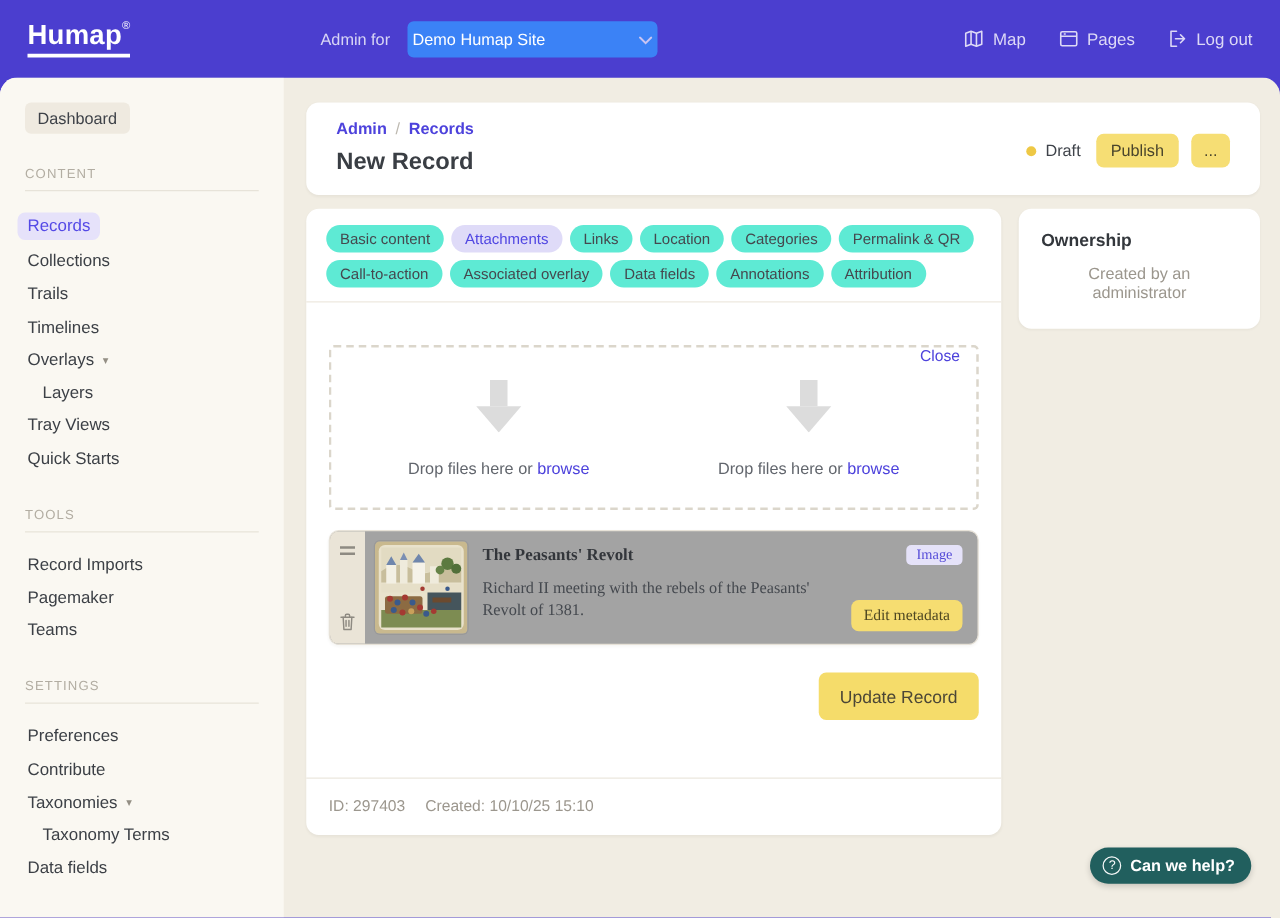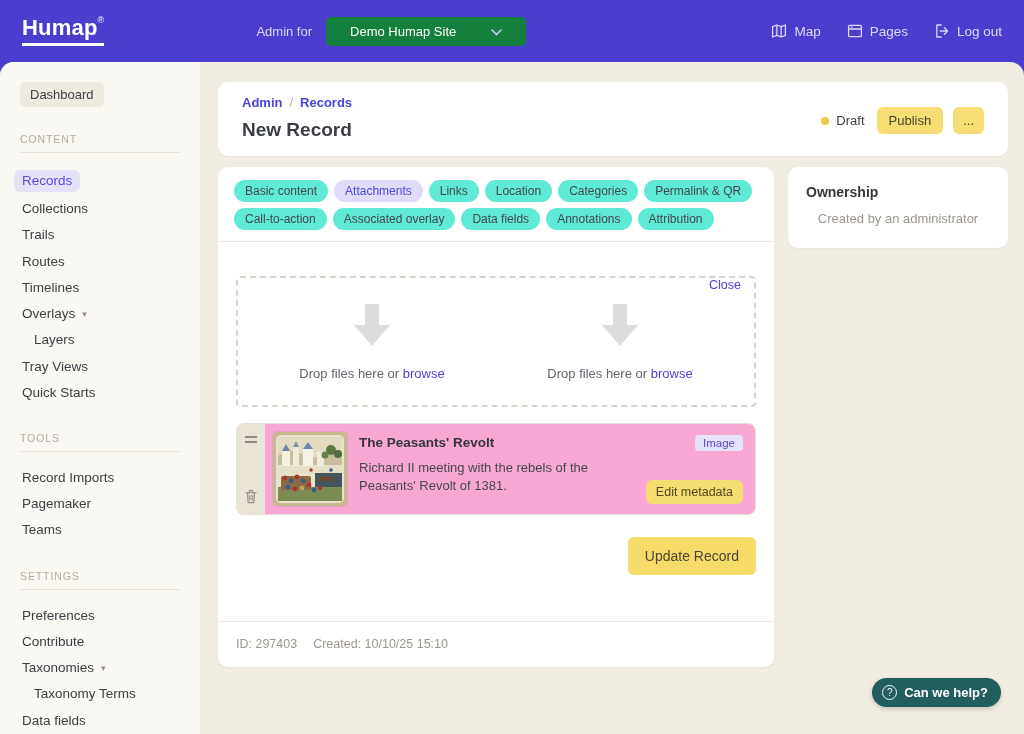--- a/index.html
+++ b/index.html
@@ -4,31 +4,31 @@
 <style>
   * { margin: 0; padding: 0; box-sizing: border-box; }
   html, body { width: 1024px; height: 734px; overflow: hidden; }
   body { font-family: "Liberation Sans", sans-serif; background: #4B3ECF; }
 
   
   .topbar { height: 62px; background: #4B3ECF; display: flex; align-items: center; padding: 0 22px; position: relative; }
   .logo { color: #fff; font-size: 22px; font-weight: 800; letter-spacing: .2px; border-bottom: 3px solid #fff; padding-bottom: 3px; line-height: 1.1; cursor: pointer; }
   .logo sup { font-size: 9px; font-weight: 400; vertical-align: top; }
   .adminfor { margin-left: 152px; color: rgba(255,255,255,.78); font-size: 13px; }
-  .site-select { margin-left: 14px; width: 200px; height: 29px; background: #15803d; border-radius: 5px; display: flex; align-items: center; justify-content: space-between; padding: 0 24px; color: #fff; font-size: 13px; cursor: pointer; }
+  .site-select { margin-left: 14px; width: 200px; height: 29px; background: #3b82f6; border-radius: 5px; display: flex; align-items: center; justify-content: space-between; padding: 0 4px; color: #fff; font-size: 13px; cursor: pointer; }
   .topnav { margin-left: auto; display: flex; align-items: center; gap: 26px; }
   .topnav-item { display: flex; align-items: center; gap: 7px; color: #DDD9F6; font-size: 13.5px; cursor: pointer; }
   .topnav-item svg { display: block; }
 
   
   .page { height: 672px; background: #4B3ECF; }
   .page-inner { height: 100%; display: flex; border-radius: 14px 14px 0 0; overflow: hidden; background: #F1EDE3; }
 
   
-  .sidebar { width: 200px; flex: none; background: #FAF8F2; padding-top: 20px; font-size: 13.5px; color: #3C4046; }
+  .sidebar { width: 227px; flex: none; background: #FAF8F2; padding-top: 20px; font-size: 13.5px; color: #3C4046; }
   .dash-badge { display: inline-block; margin-left: 20px; background: #EFEAE0; border-radius: 5px; padding: 5px 10px; font-size: 13px; color: #3E4248; cursor: pointer; }
   .side-heading { margin: 26px 20px 0; font-size: 10.5px; letter-spacing: .9px; color: #B2ADA2; }
   .side-rule { border: none; border-top: 1px solid #E7E3D9; margin: 7px 20px 0; }
   .side-list { margin-top: 13px; }
   .side-item { padding: 4px 0 4px 22px; cursor: pointer; display: flex; align-items: center; line-height: 1.35; }
   .side-item.indent { padding-left: 34px; }
   .side-item .pill-active { background: #E6E2FA; color: #5449E6; padding: 2px 8px; border-radius: 6px; margin-left: -8px; }
   .chev { margin-left: 7px; color: #948F85; font-size: 9px; }
 
   
@@ -54,21 +54,21 @@
   .tab-pill.active { background: #DFDBF8; color: #5046E2; }
 
   .card-body { padding: 18px; }
   .dropzone { position: relative; border: 2px dashed #DBD6CB; border-radius: 4px; padding: 26px 10px 24px; margin-top: 16px; display: flex; }
   .dz-close { position: absolute; top: 0; right: 13px; font-size: 12.5px; color: #4D42DC; cursor: pointer; text-decoration: none; }
   .dz-zone { flex: 1; display: flex; flex-direction: column; align-items: center; }
   .dz-arrow { margin-bottom: 16px; }
   .dz-text { font-size: 13px; color: #62666D; }
   .dz-text a { color: #4D42DC; text-decoration: none; cursor: pointer; }
 
-  .attachment { margin-top: 16px; border: 1px solid #E7E2D8; border-radius: 8px; background: #f9a8d4; display: flex; overflow: hidden; box-shadow: 0 1px 2px rgba(60,50,30,.04); }
+  .attachment { margin-top: 16px; border: 1px solid #E7E2D8; border-radius: 8px; background: #a3a3a3; display: flex; overflow: hidden; box-shadow: 0 1px 2px rgba(60,50,30,.04); font-family: Liberation Serif, serif; }
   .att-rail { width: 28px; flex: none; background: #EAE4D7; display: flex; flex-direction: column; align-items: center; justify-content: space-between; padding: 12px 0 10px; }
   .drag-handle { width: 12px; height: 7px; border-top: 2px solid #8E8A82; border-bottom: 2px solid #8E8A82; cursor: grab; }
   .trash-btn { background: none; border: none; cursor: pointer; padding: 0; line-height: 0; }
   .att-thumb { margin: 8px; width: 74px; height: 74px; flex: none; border-radius: 4px; overflow: hidden; box-shadow: 0 0 0 1px rgba(0,0,0,.06); }
   .att-mid { flex: 1; padding: 11px 6px 10px 4px; }
   .att-title { font-size: 13.5px; font-weight: 700; color: #33363B; }
   .att-desc { margin-top: 9px; font-size: 13px; color: #45494F; line-height: 1.35; }
   .att-right { display: flex; flex-direction: column; align-items: flex-end; justify-content: space-between; padding: 11px 12px 10px; }
   .type-badge { background: #E5E2F9; color: #554BD8; font-size: 11.5px; border-radius: 4px; padding: 2px 8px; }
   .edit-btn { background: #F6DD71; border: none; border-radius: 6px; font-family: inherit; font-size: 12.5px; color: #4F4823; padding: 5px 10px; cursor: pointer; }
@@ -146,23 +146,20 @@
           <div class="side-item">
               <span class="pill-active">Records</span>
             </div>
           <div class="side-item">
               <span>Collections</span>
             </div>
           <div class="side-item">
               <span>Trails</span>
             </div>
           <div class="side-item">
-              <span>Routes</span>
-            </div>
-          <div class="side-item">
               <span>Timelines</span>
             </div>
           <div class="side-item">
               <span>Overlays</span>
               <span class="chev">▾</span>
             </div>
           <div class="side-item indent">
               <span>Layers</span>
             </div>
           <div class="side-item">

